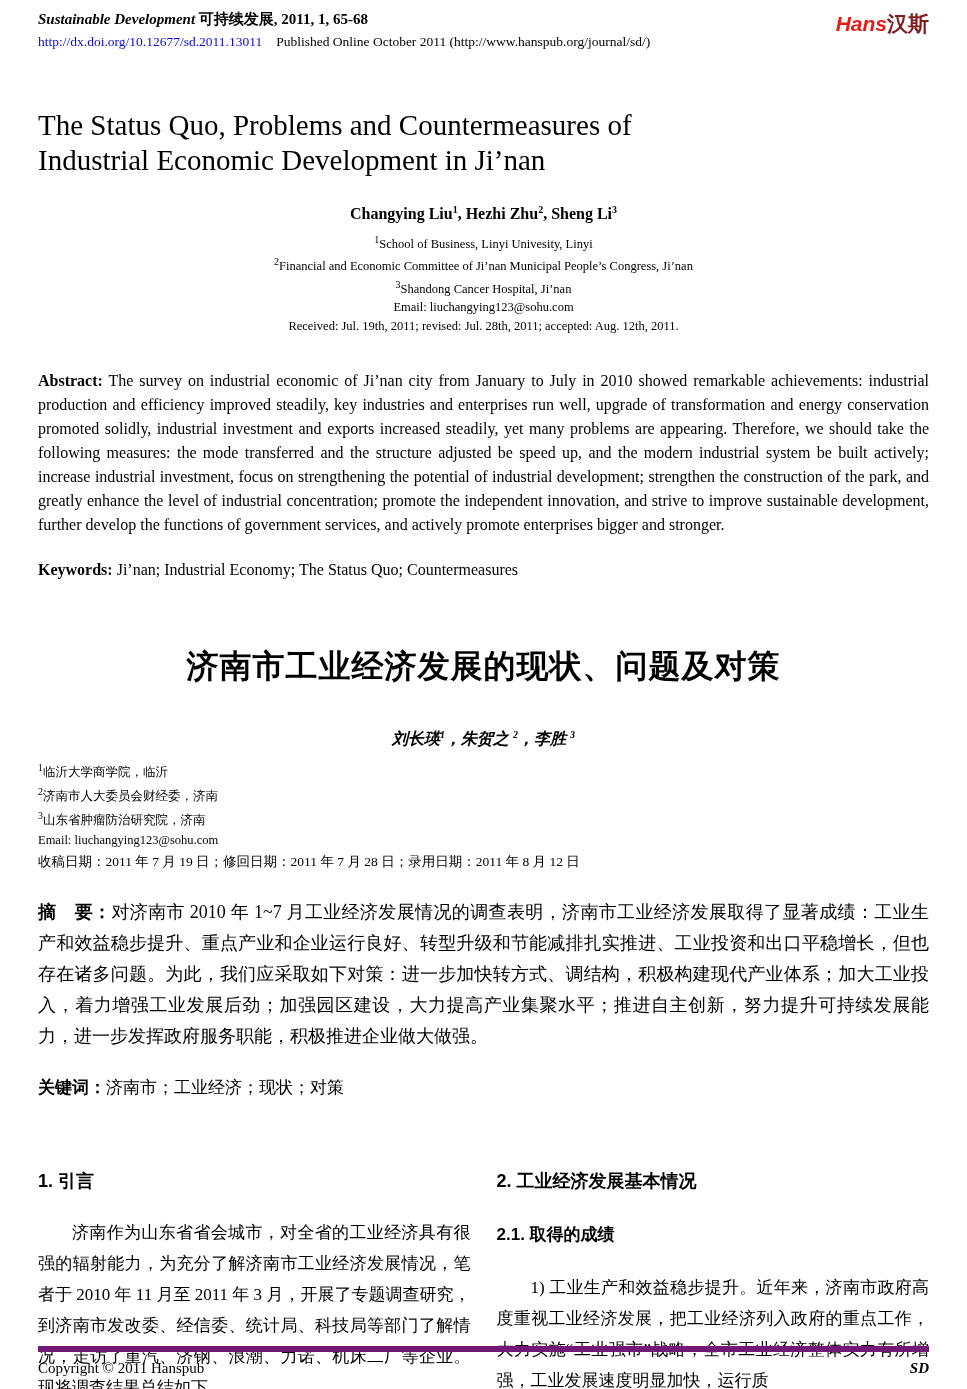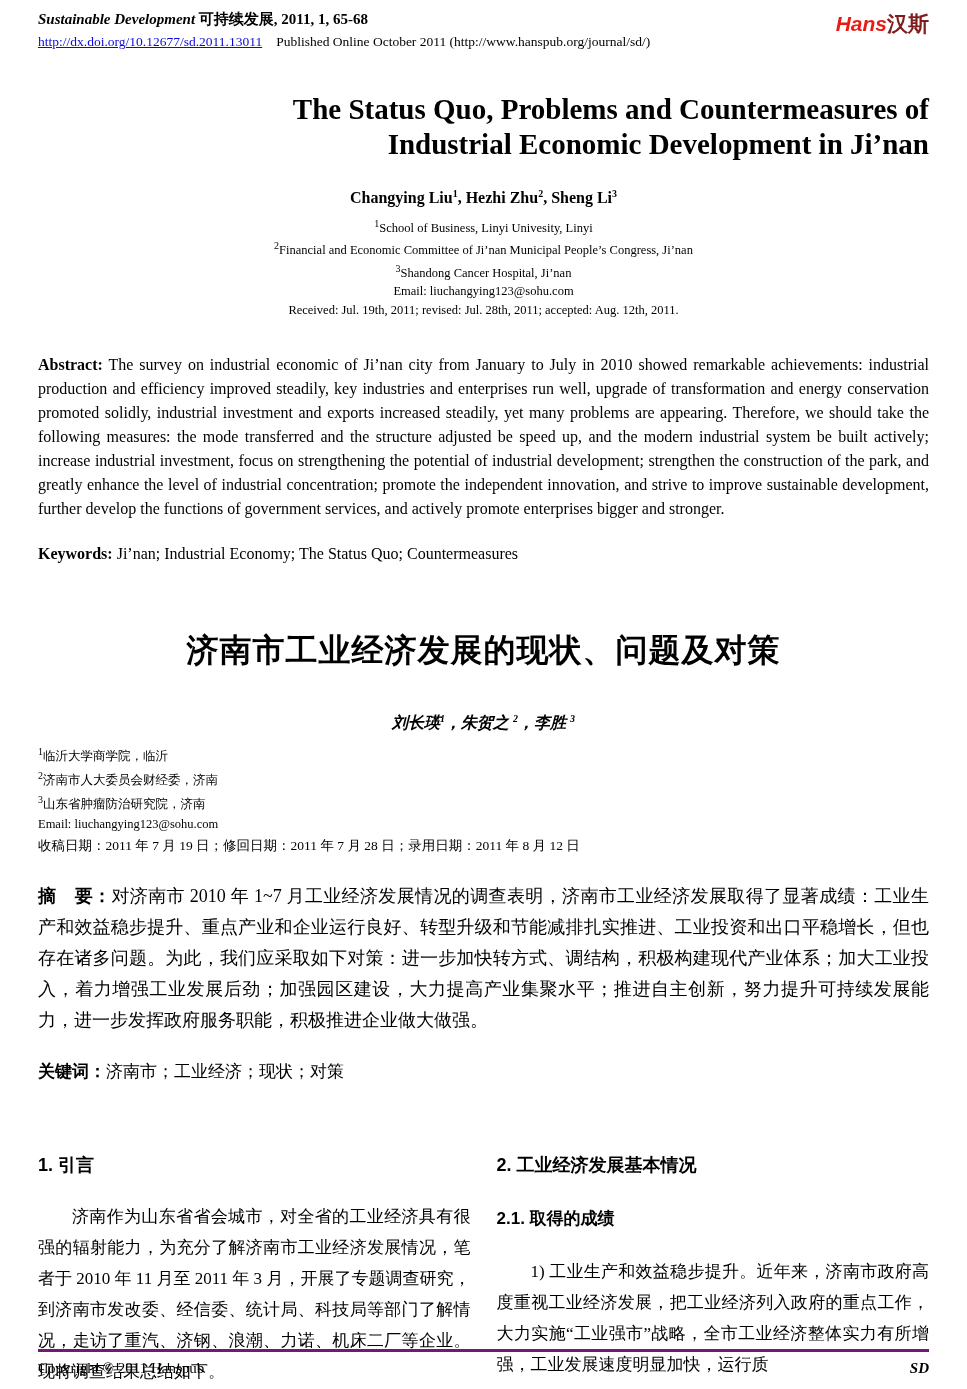--- a/index.html
+++ b/index.html
@@ -5,28 +5,28 @@
   * { margin:0; padding:0; box-sizing:border-box; }
   html,body { background:#ffffff; }
   body { width:967px; font-family:"Liberation Serif","DejaVu Serif",serif; color:#000; }
   .page { position:relative; width:967px; height:1389px; padding:10px 38px 0 38px; overflow:hidden; }
 
   
   .header { display:flex; justify-content:space-between; align-items:flex-start; }
   .header-line1 { font-size:15px; font-weight:bold; }
   .journal-italic { font-style:italic; }
   .header-line2 { font-size:13.5px; margin-top:5px; }
-  .doi-link { color:#0b0bd6; text-decoration:underline; cursor:pointer; }
+  .doi-link { color:#0b0bd6; cursor:pointer; }
   .published-text { margin-left:14px; }
   .logo { font-size:21px; font-weight:bold; white-space:nowrap; font-family:"Liberation Sans","DejaVu Sans",sans-serif; }
   .logo-hans { color:#e81c14; font-style:italic; }
   .logo-cn { color:#7f1d1d; }
 
   
-  .title-en { margin-top:42px; text-align:right; font-size:29px; font-weight:bold; line-height:35px; }
+  .title-en { margin-top:58px; text-align:left; font-size:29px; font-weight:normal; line-height:35px; }
   .authors-en { margin-top:26px; text-align:center; font-size:16px; font-weight:bold; }
   .authors-en sup, .affil sup, .authors-cn sup { font-size:10px; }
   .affil-block { margin-top:8px; text-align:center; font-size:12.5px; line-height:18px; }
   .received-line { margin-top:1px; }
 
   
   .abstract-en { margin-top:34px; font-size:16px; line-height:24px; text-align:justify; }
   .bold-label { font-weight:bold; }
   .keywords-en { margin-top:24px; font-size:16px; }
 
@@ -39,21 +39,21 @@
   .keywords-cn { margin-top:24px; font-size:17px; }
 
   
   .columns { margin-top:70px; display:flex; gap:26px; }
   .col { flex:1 1 0; min-width:0; }
   .sec-heading { font-size:18px; font-weight:bold; margin-bottom:24px; font-family:"Liberation Sans","DejaVu Sans",sans-serif; }
   .subsec-heading { font-size:17px; font-weight:bold; margin:30px 0 26px 0; font-family:"Liberation Sans","DejaVu Sans",sans-serif; }
   .body-par { font-size:17px; line-height:31px; text-align:justify; text-indent:2em; }
 
   
-  .footer { position:absolute; left:38px; right:38px; bottom:12px; border-top:3px solid #701a75; padding-top:8px; display:flex; justify-content:space-between; font-size:15px; }
+  .footer { position:absolute; left:38px; right:38px; bottom:12px; border-top:6px solid #701a75; padding-top:8px; display:flex; justify-content:space-between; font-size:15px; }
   .footer-abbr { font-weight:bold; font-style:italic; }
 </style>
 </head>
 <body>
 
 <div class="page">
 
   <div class="header">
     <div>
       <div class="header-line1">

